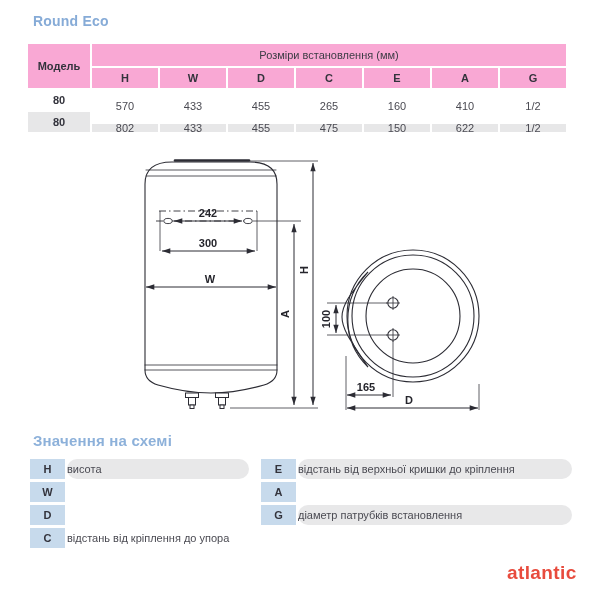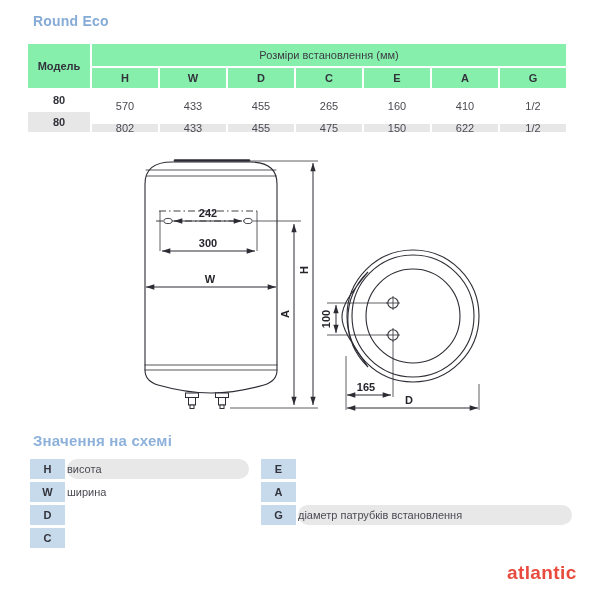--- a/index.html
+++ b/index.html
@@ -4,21 +4,21 @@
 <style>
   html,body{margin:0;padding:0;background:#fff;}
   #page{position:relative;width:600px;height:600px;background:#fff;overflow:hidden;
         font-family:"Liberation Sans",sans-serif;color:#3c3c45;}
   .doc-title{position:absolute;left:33px;top:13px;font-size:14px;font-weight:700;color:#86abd7;letter-spacing:.2px;}
   
   .spec-table{position:absolute;left:28px;top:44px;width:538px;display:grid;
               grid-template-columns:62px repeat(7,1fr);
               grid-template-rows:22px 20px 20px 20px;gap:2px;font-size:11px;}
   .spec-table .cell{display:flex;align-items:center;justify-content:center;}
-  .blue{background:#86efac;}
+  .blue{background:#f9a8d4;}
   .grayrow{background:#e7e7e8;}
   .bold{font-weight:700;color:#33333c;}
   .val{color:#4a4a52;margin-top:12px;}
   .st-model{grid-row:1/3;grid-column:1;}
   .st-dims{grid-row:1;grid-column:2/9;}
   
   .legend-title{position:absolute;left:33px;top:432px;font-size:15px;font-weight:700;color:#8db1da;letter-spacing:.2px;text-align:center;}
   .legend{position:absolute;left:30px;top:459px;display:grid;
           grid-template-columns:35px 182px 8px 35px 274px;
           grid-auto-rows:20px;column-gap:2px;row-gap:3px;font-size:11px;}
@@ -149,27 +149,28 @@
     <text x="366" y="391" font-size="10">165</text>
     <text x="409" y="404">D</text>
   </svg>
 
   <div class="legend-title">Значення на схемі</div>
   <div class="legend">
 
     <div class="lkey" style="grid-row:1;grid-column:1">H</div>
     <div class="ldesc shade" style="grid-row:1;grid-column:2">висота</div>
     <div class="lkey" style="grid-row:1;grid-column:4">E</div>
+    <div class="ldesc shade" style="grid-row:1;grid-column:5">відстань від верхньої кришки до кріплення</div>
 
     <div class="lkey" style="grid-row:2;grid-column:1">W</div>
-    <div class="ldesc" style="grid-row:2;grid-column:2">ширина</div>
     <div class="lkey" style="grid-row:2;grid-column:4">A</div>
 
     <div class="lkey" style="grid-row:3;grid-column:1">D</div>
     <div class="lkey" style="grid-row:3;grid-column:4">G</div>
     <div class="ldesc shade" style="grid-row:3;grid-column:5">діаметр патрубків встановлення</div>
 
     <div class="lkey" style="grid-row:4;grid-column:1">C</div>
+    <div class="ldesc" style="grid-row:4;grid-column:2">відстань від кріплення до упора</div>
   </div>
 
   <div class="logo">atlantic</div>
 
 </div>
 
 </body></html>

